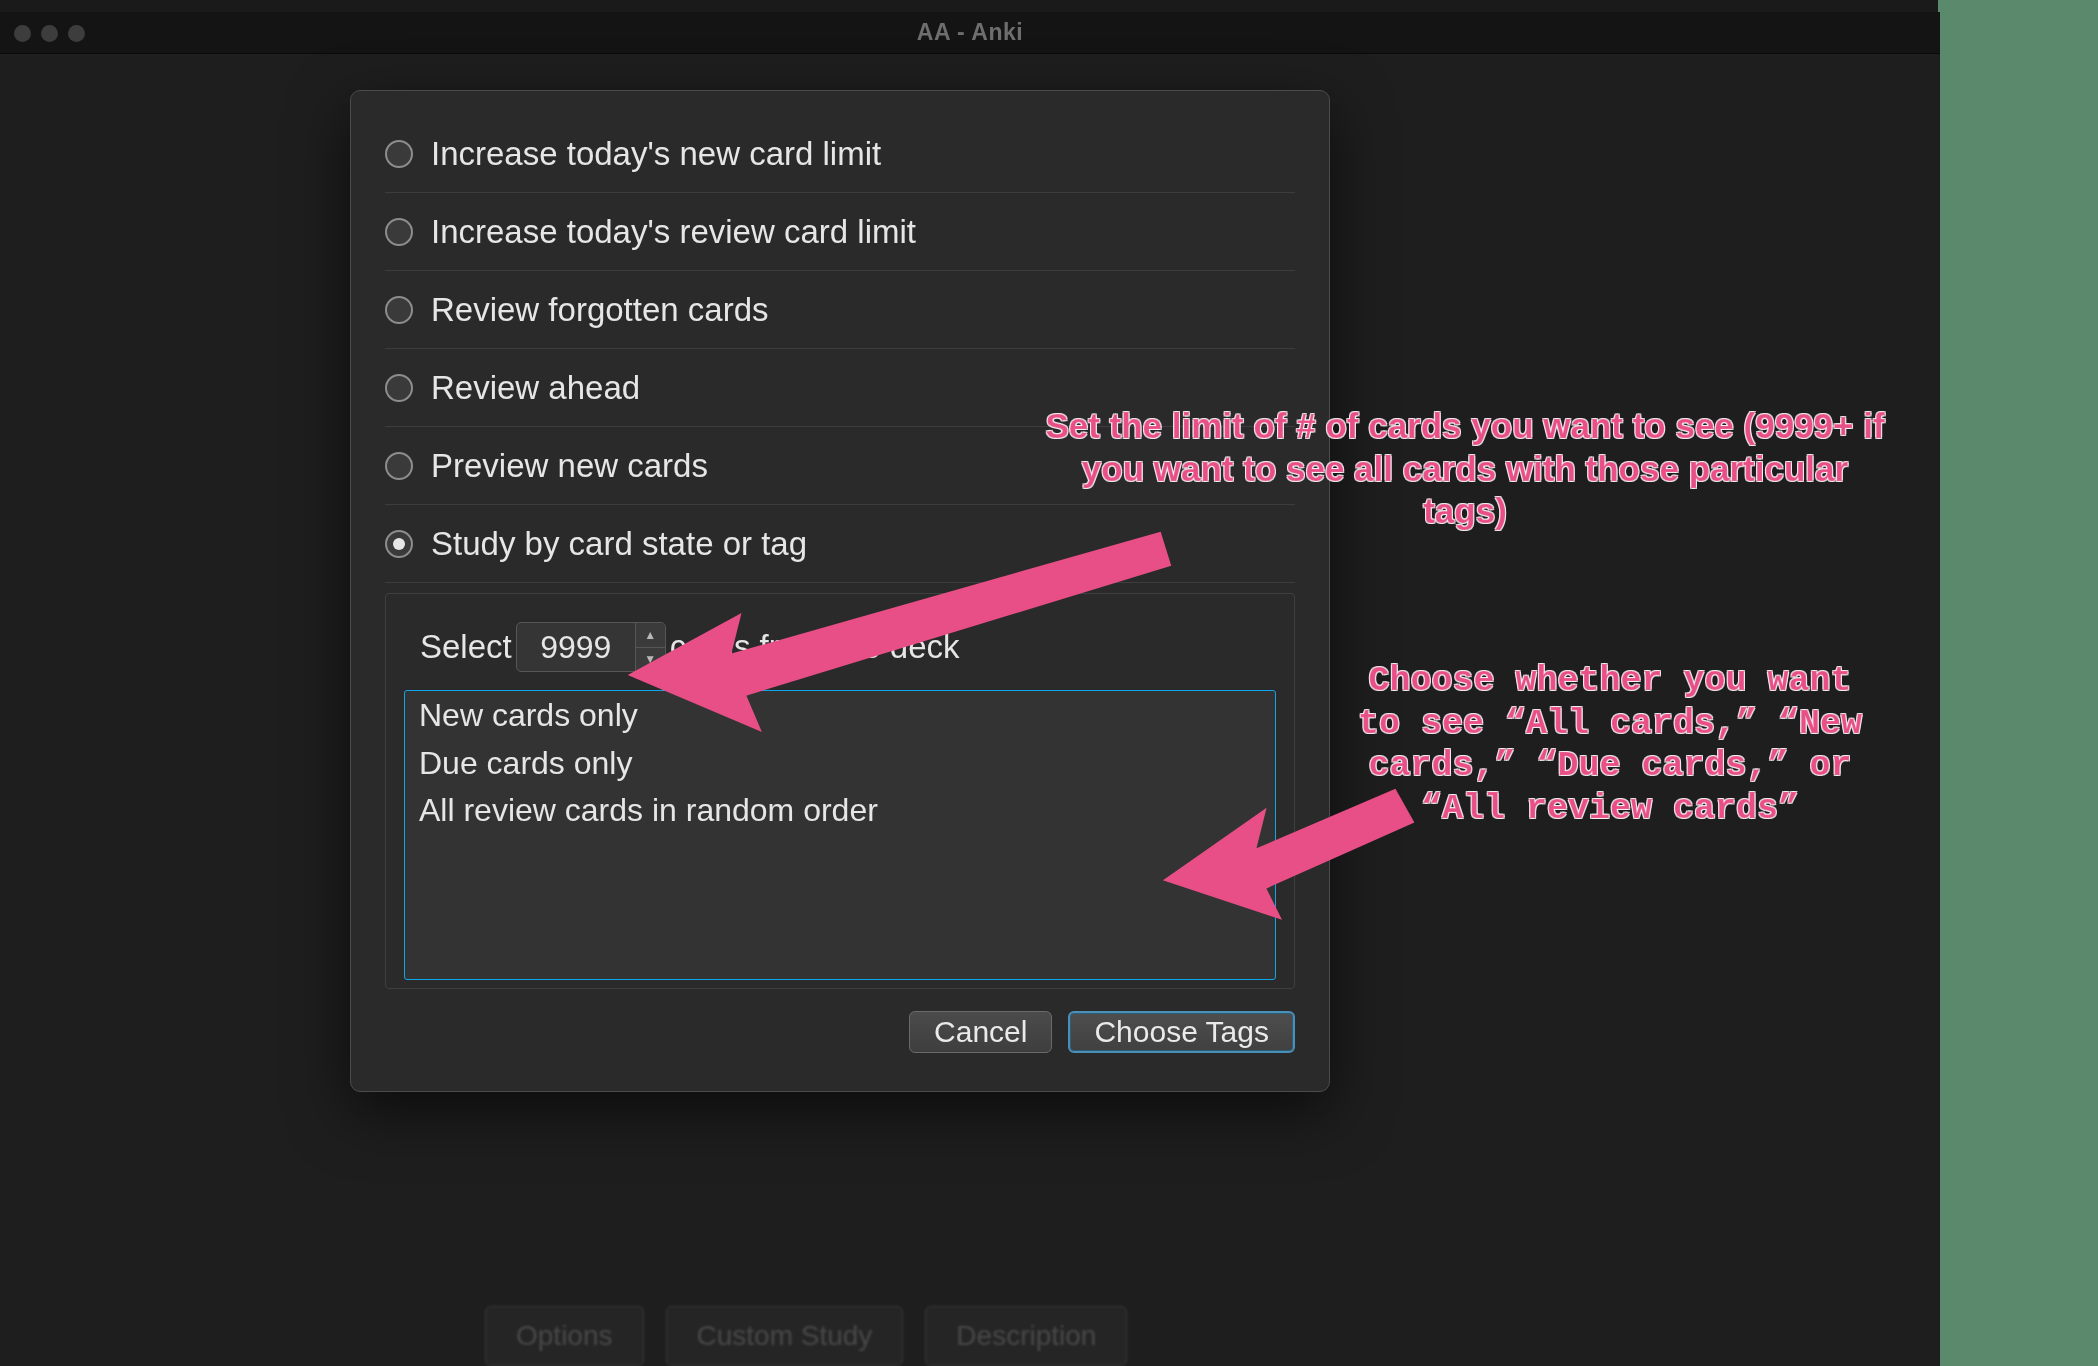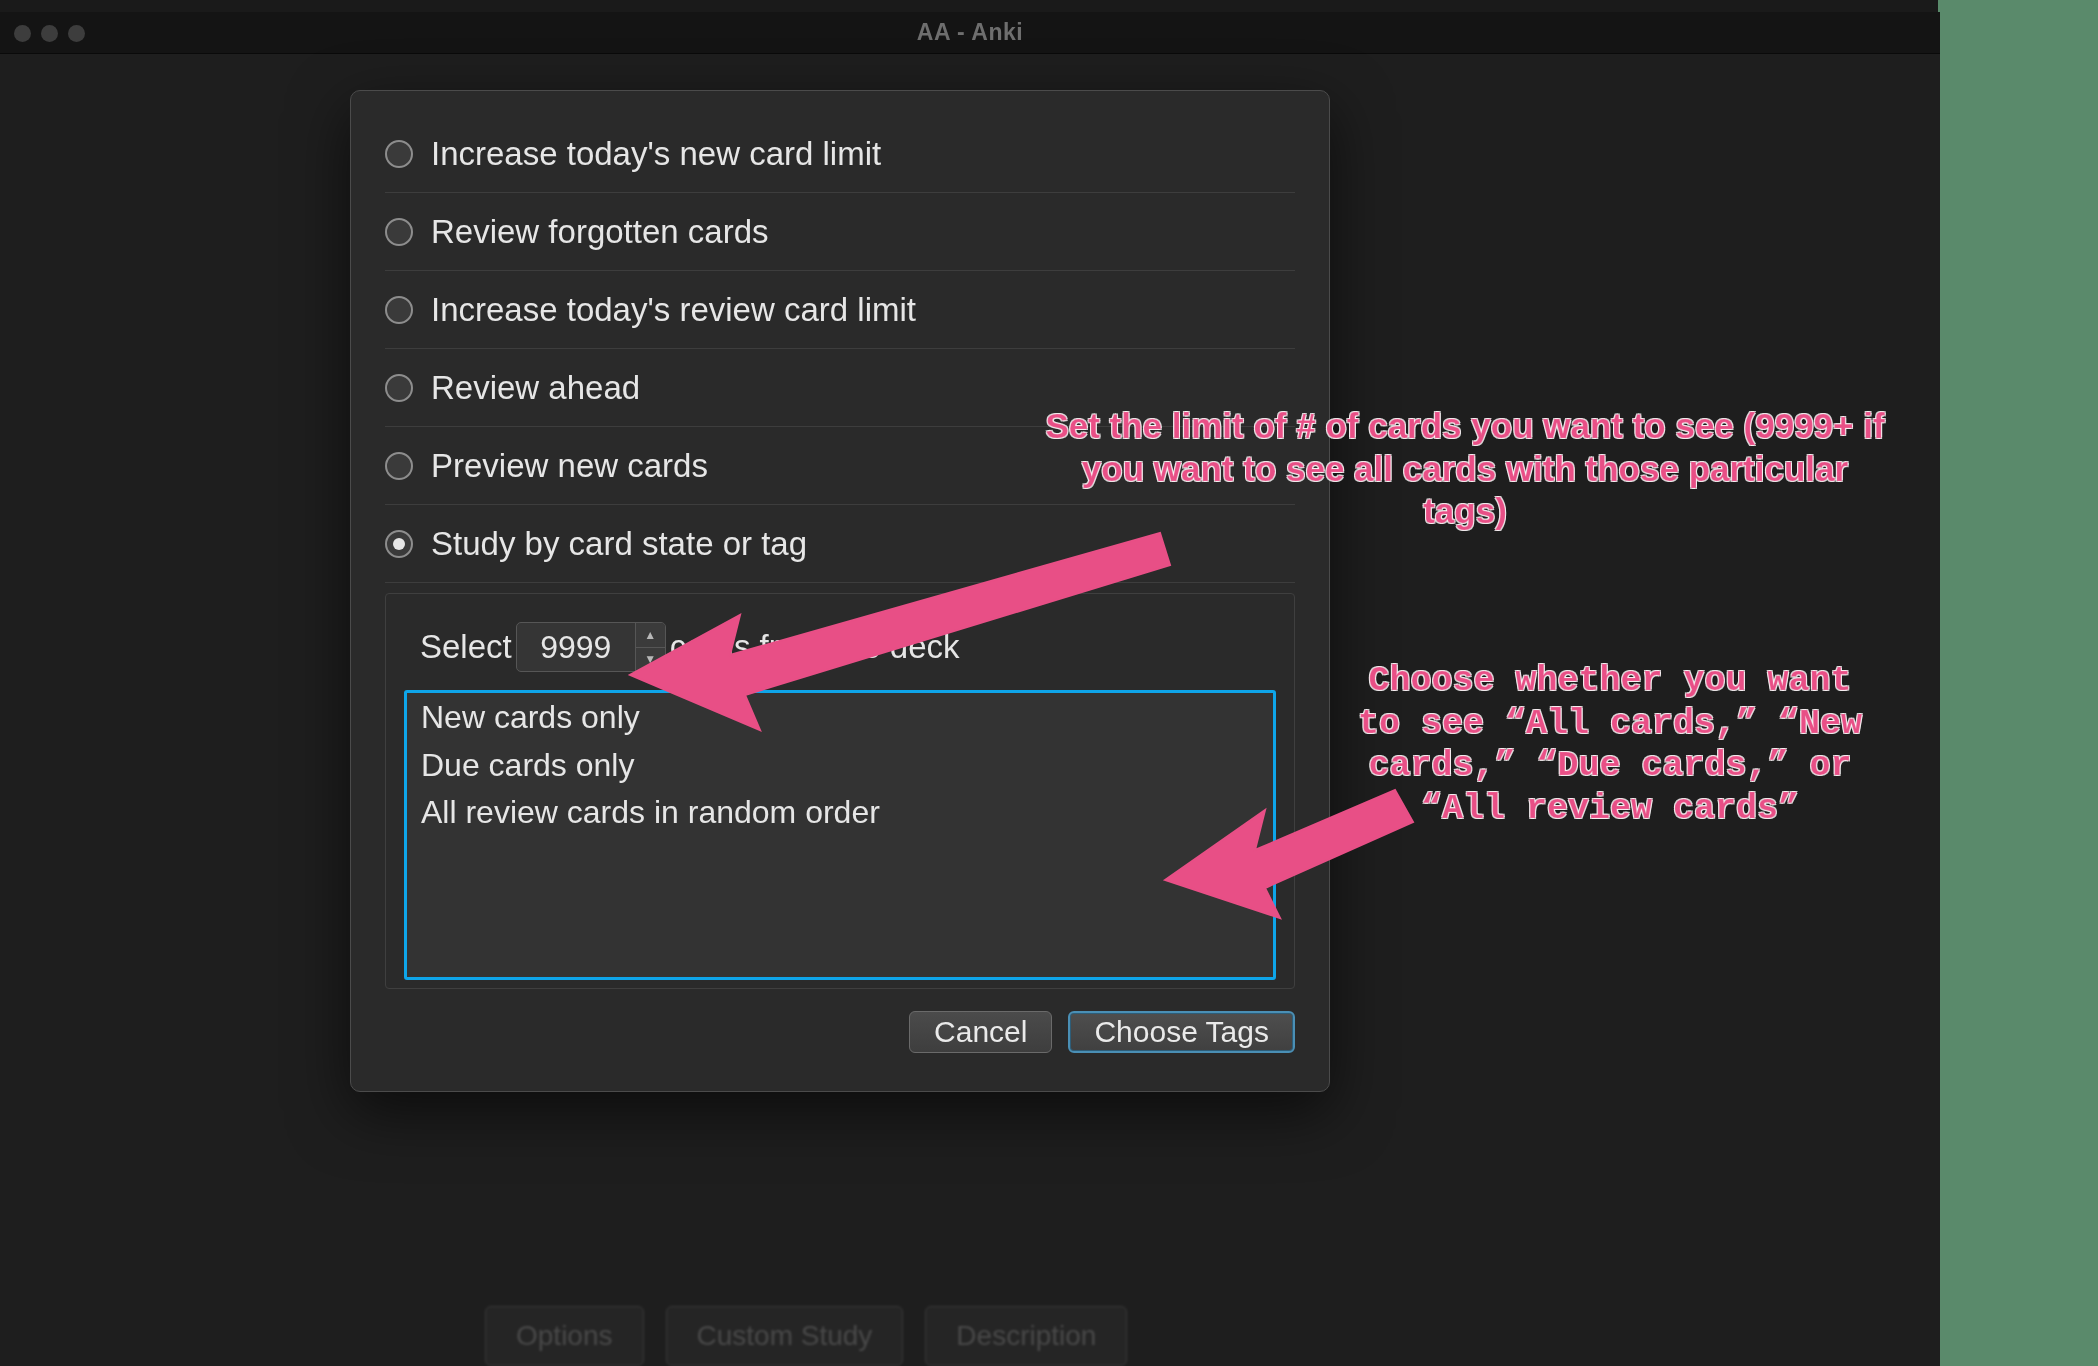--- a/index.html
+++ b/index.html
@@ -159,21 +159,21 @@
   .spin-up, .spin-down {
     flex: 1;
     display: flex; align-items: center; justify-content: center;
     color: #b8b8b8; font-size: 12px;
     cursor: pointer;
   }
   .spin-up { border-bottom: 1px solid #565656; }
 
   .listbox {
     background: #333333;
-    border: 3px solid #0ea5e9;
+    border: 1px solid #0ea5e9;
     border-radius: 3px;
     height: 290px;
     overflow: hidden;
   }
   .list-item-row {
     padding: 4px 14px 2px 14px;
     font-size: 32px;
     color: #e6e6e6;
     line-height: 1.3;
     cursor: pointer;
@@ -249,25 +249,25 @@
 
   <div class="dialog">
     <div class="dialog-inner">
 
       <div class="radio-row">
         <div class="radio-circle"></div>
         <span class="radio-label">Increase today's new card limit</span>
       </div>
       <div class="radio-row">
         <div class="radio-circle"></div>
+        <span class="radio-label">Increase today's review card limit</span>
+      </div>
+      <div class="radio-row">
+        <div class="radio-circle"></div>
         <span class="radio-label">Review forgotten cards</span>
-      </div>
-      <div class="radio-row">
-        <div class="radio-circle"></div>
-        <span class="radio-label">Increase today's review card limit</span>
       </div>
       <div class="radio-row">
         <div class="radio-circle"></div>
         <span class="radio-label">Review ahead</span>
       </div>
       <div class="radio-row">
         <div class="radio-circle"></div>
         <span class="radio-label">Preview new cards</span>
       </div>
       <div class="radio-row">

